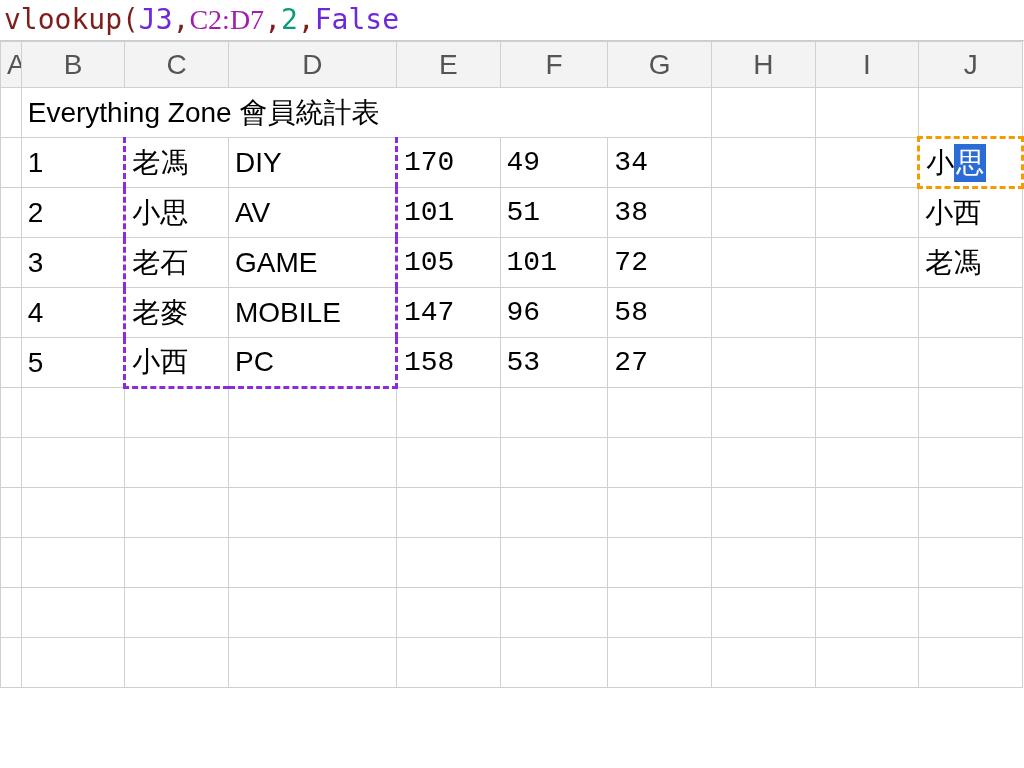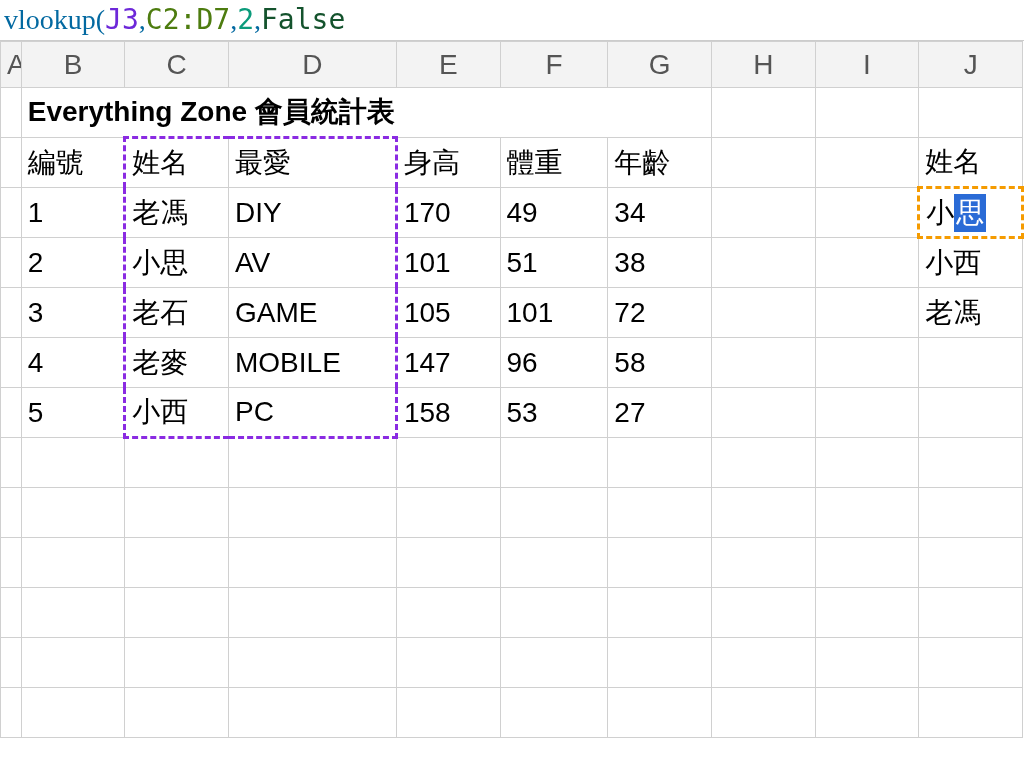--- a/index.html
+++ b/index.html
@@ -15,25 +15,25 @@
   .formula-bar{
     height:40px;
     line-height:40px;
     padding-left:4px;
     border-bottom:1px solid #ccc;
     font-size:28px;
     font-family:Consolas,monospace;
     color:#444;
     white-space:pre;
   }
-  .formula-bar .fn{color:#0369a1;font-family:Liberation Serif, serif;}
+  .formula-bar .fn{color:#7f1d1d;}
   .formula-bar .ref1{color:#6d28d9;}
-  .formula-bar .ref2{color:#4d7c0f;}
+  .formula-bar .ref2{color:#a21caf;font-family:Liberation Serif, serif;}
   .formula-bar .num{color:#0b9b7b;}
-  .formula-bar .kw{color:#14532d;}
+  .formula-bar .kw{color:#6d28d9;}
 
   
   table.sheet{
     border-collapse:collapse;
     table-layout:fixed;
     width:1024px;
   }
   table.sheet th,table.sheet td{
     border:1px solid #d0d0d0;
     height:50px;
@@ -62,31 +62,31 @@
   col.cE{width:100px;}
   col.cF{width:104px;}
   col.cG{width:100px;}
   col.cH{width:100px;}
   col.cI{width:100px;}
   col.cJ{width:100px;}
 
   
   td.title{
     background:#f59b00;
-    font-weight:bold;
+    font-weight:normal;
     text-align:center;
     font-size:28px;
     border:3px solid #000;
   }
 
   
   td.boxed{
     border:2px solid #000;
   }
-  td.num{text-align:right;}
+  td.num{text-align:right;font-family:Liberation Mono, monospace;}
   td.idnum{text-align:right;}
 
   
   td.hl{background:#efe6f2;}
   
   td.hl-top{border-top:3px dashed #8a2be2 !important;}
   td.hl-bottom{border-bottom:3px dashed #8a2be2 !important;}
   td.hl-left{border-left:3px dashed #8a2be2 !important;}
   td.hl-right{border-right:3px dashed #8a2be2 !important;}
 
@@ -143,32 +143,20 @@
   </tr>
 
   <tr>
     <td></td>
     <td class="title" colspan="6">Everything Zone 會員統計表</td>
     <td></td>
     <td></td>
     <td></td>
   </tr>
 
-  <tr>
-    <td></td>
-    <td class="boxed">編號</td>
-    <td class="boxed hl hl-top hl-left">姓名</td>
-    <td class="boxed hl hl-top hl-right">最愛</td>
-    <td class="boxed">身高</td>
-    <td class="boxed">體重</td>
-    <td class="boxed">年齡</td>
-    <td></td>
-    <td></td>
-    <td class="mini-boxed">姓名</td>
-  </tr>
 
   <tr>
     <td></td>
     <td class="boxed idnum">1</td>
     <td class="boxed hl hl-left">老馮</td>
     <td class="boxed hl hl-right">DIY</td>
     <td class="boxed num">170</td>
     <td class="boxed num">49</td>
     <td class="boxed num">34</td>
     <td></td>

